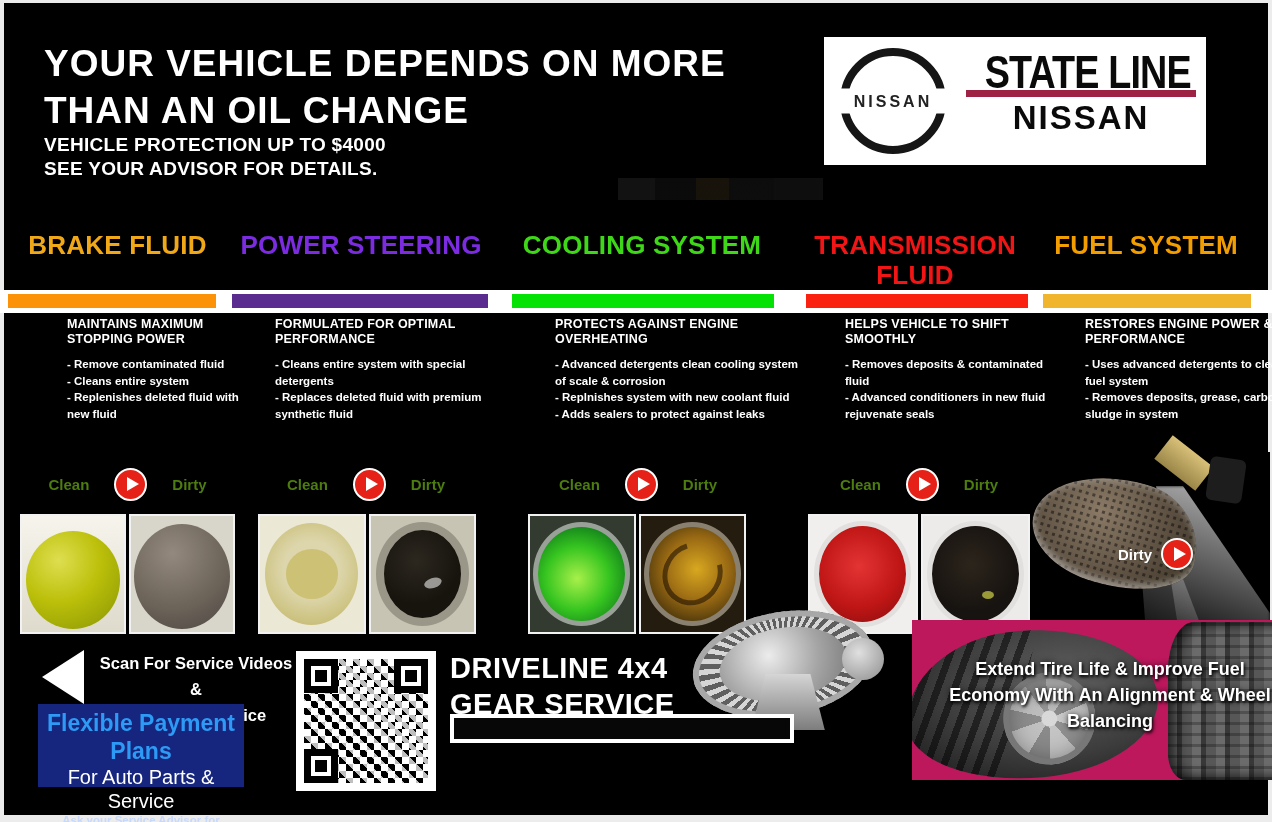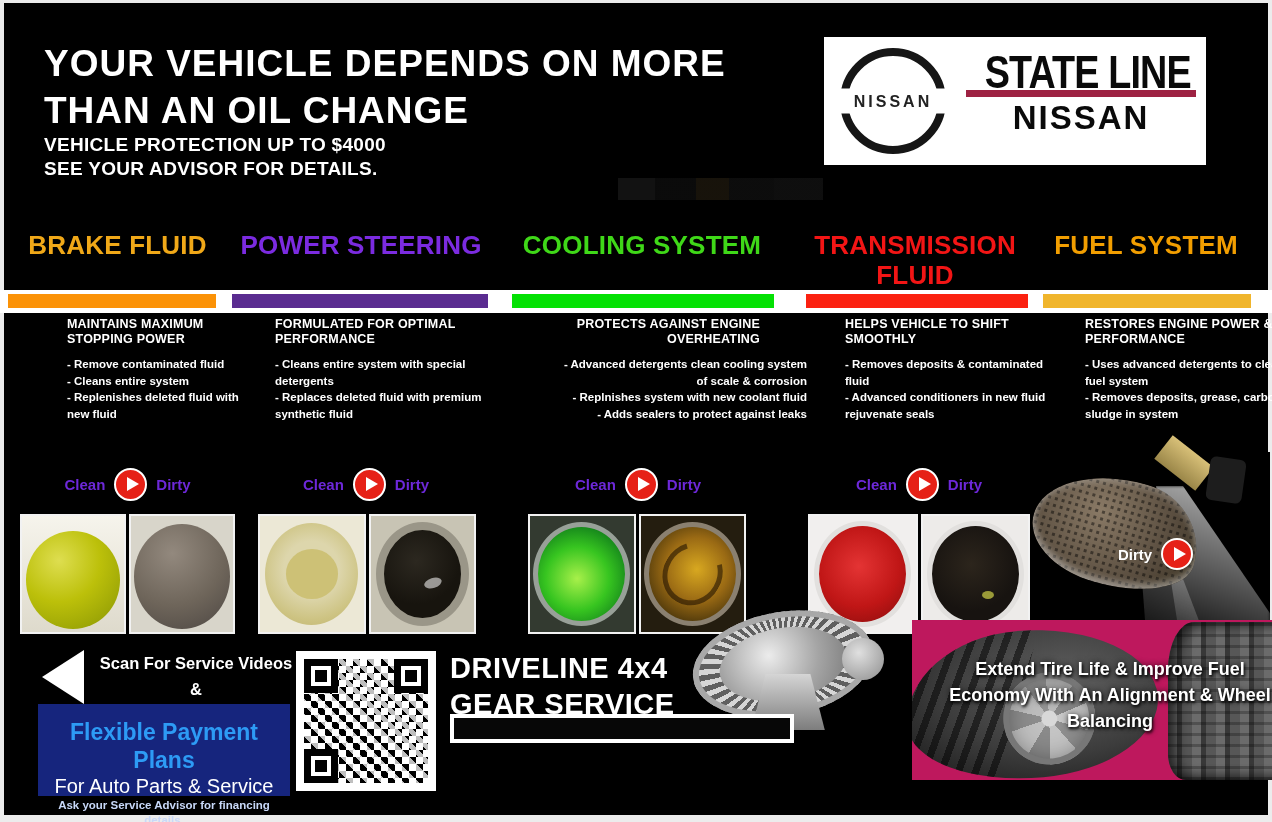--- a/index.html
+++ b/index.html
@@ -23,21 +23,21 @@
   
   .svc-h{top:230px;text-align:center;font-size:26px;line-height:30px;font-weight:800;letter-spacing:.2px;}
   
   .white-strip{left:0;top:290px;width:1272px;height:23px;background:#fff;}
   .bar{top:294px;height:14px;}
   
   .svc-t{top:317px;color:#fff;margin-left:39px;}
   .svc-t h3{margin:0 0 9px 0;font-size:12.5px;line-height:15px;font-weight:800;letter-spacing:.2px;}
   .svc-t .blt{font-size:11.5px;line-height:16.5px;font-weight:700;}
   
-  .cd{top:465px;height:38px;display:flex;align-items:center;justify-content:center;gap:9px;color:#6d28d9;font-size:15px;font-weight:700;}
+  .cd{top:465px;height:38px;display:flex;align-items:center;justify-content:center;gap:25px;color:#4d7c0f;font-size:15px;font-weight:700;}
   .play{width:33px;height:33px;border-radius:50%;border:2px solid #fff;background:#e62117;position:relative;box-sizing:border-box;flex:0 0 auto;cursor:pointer;}
   .play::after{content:"";position:absolute;left:11px;top:7px;border-left:12px solid #fff;border-top:7.5px solid transparent;border-bottom:7.5px solid transparent;}
   
   .pair{top:514px;height:120px;display:flex;gap:3px;}
   .photo{flex:1;position:relative;border:2px solid #f2f2f2;box-sizing:border-box;overflow:hidden;}
   .fl{position:absolute;border-radius:50%;}
   .ph-1a{background:linear-gradient(#f6f4ec,#dedacc);}
   .ph-1a .fl{inset:13% 4% 3% 4%;background:radial-gradient(circle at 35% 30%,#dede50,#bcc00a 45%,#9aa406 80%);}
   .ph-1b{background:#d8d5ca;}
   .ph-1b .fl{inset:7% 3% 3% 3%;background:radial-gradient(circle at 40% 28%,#93897e,#6e655a 55%,#57504a 85%);}
@@ -62,21 +62,21 @@
   .inj-body{position:absolute;left:-8px;top:26px;width:168px;height:108px;border-radius:60% 40% 55% 45%/55% 60% 40% 45%;transform:rotate(16deg);background:radial-gradient(rgba(0,0,0,.45) 1.5px,transparent 1.7px),radial-gradient(circle at 38% 35%,#8a7a66,#584c3e 60%,#37301f);background-size:7px 7px,auto;box-shadow:inset 0 -5px 7px rgba(255,255,255,.4),inset 0 4px 6px rgba(255,255,255,.22);}
   .inj-stem{position:absolute;left:118px;top:-4px;width:52px;height:30px;background:linear-gradient(#d8c078,#9a8648);transform:rotate(38deg);}
   .inj-clamp{position:absolute;left:168px;top:6px;width:36px;height:44px;background:#1d1d1d;transform:rotate(8deg);border-radius:6px;}
   .spray1{position:absolute;left:80px;top:34px;width:150px;height:172px;background:linear-gradient(200deg,rgba(255,255,255,.75),rgba(255,255,255,.05) 82%);clip-path:polygon(24% 0,42% 0,100% 74%,100% 100%,42% 100%);filter:blur(1.5px);}
   .spray2{position:absolute;left:60px;top:48px;width:120px;height:160px;background:linear-gradient(205deg,rgba(255,255,255,.5),rgba(255,255,255,.03) 85%);clip-path:polygon(30% 0,44% 0,95% 100%,40% 100%);filter:blur(2px);}
   .inj-cd{position:absolute;left:78px;top:86px;display:flex;align-items:center;gap:9px;color:#fff;font-size:15px;font-weight:700;z-index:3;}
   .inj-cd .play{width:32px;height:32px;}
   
   .scan-arrow{left:42px;top:650px;width:0;height:0;border-top:27px solid transparent;border-bottom:27px solid transparent;border-right:42px solid #fff;}
   .scan-text{left:92px;top:650px;width:208px;text-align:center;color:#fff;font-size:16.5px;line-height:26px;font-weight:600;}
-  .plans-box{left:38px;top:704px;width:252px;height:78px;text-align:center;padding-top:14px;box-sizing:content-box;}
+  .plans-box{left:38px;top:704px;width:206px;height:78px;text-align:center;padding-top:5px;box-sizing:content-box;}
   .plans-title{font-size:23px;line-height:28px;font-weight:800;}
   .plans-subtitle{color:#fff;font-size:20px;line-height:24px;font-weight:500;}
   .plans-note{color:#c8d8f8;font-size:11.5px;line-height:15px;font-weight:600;}
   
   .qr{left:296px;top:651px;width:140px;height:140px;background:#fff;}
   .qr-pat{position:absolute;inset:8px;background:repeating-linear-gradient(45deg,rgba(255,255,255,.75) 0 5px,transparent 5px 11px),repeating-conic-gradient(#000 0% 25%,#fff 0% 50%);background-size:auto,14px 14px;}
   .qr .f{position:absolute;width:34px;height:34px;border:7px solid #000;background:#fff;box-sizing:border-box;}
   .qr .f::after{content:"";position:absolute;inset:4px;background:#000;}
   .f-tl{left:8px;top:8px;} .f-tr{right:8px;top:8px;} .f-bl{left:8px;bottom:8px;}
   
@@ -147,21 +147,21 @@
     <h3 style="max-width:160px;">MAINTAINS MAXIMUM STOPPING POWER</h3>
     <div class="blt">- Remove contaminated fluid</div>
     <div class="blt">- Cleans entire system</div>
     <div class="blt">- Replenishes deleted fluid with new fluid</div>
   </div>
   <div class="abs svc-t" style="left:236px;width:242px;">
     <h3 style="max-width:195px;">FORMULATED FOR OPTIMAL PERFORMANCE</h3>
     <div class="blt">- Cleans entire system with special detergents</div>
     <div class="blt">- Replaces deleted fluid with premium synthetic fluid</div>
   </div>
-  <div class="abs svc-t" style="left:516px;width:252px;text-align:right;">
+  <div class="abs svc-t" style="left:516px;width:252px;">
     <h3 style="max-width:205px;">PROTECTS AGAINST ENGINE OVERHEATING</h3>
     <div class="blt">- Advanced detergents clean cooling system of scale &amp; corrosion</div>
     <div class="blt">- Replnishes system with new coolant fluid</div>
     <div class="blt">- Adds sealers to protect against leaks</div>
   </div>
   <div class="abs svc-t" style="left:806px;width:225px;">
     <h3 style="max-width:185px;">HELPS VEHICLE TO SHIFT SMOOTHLY</h3>
     <div class="blt">- Removes deposits &amp; contaminated fluid</div>
     <div class="blt">- Advanced conditioners in new fluid rejuvenate seals</div>
   </div>

